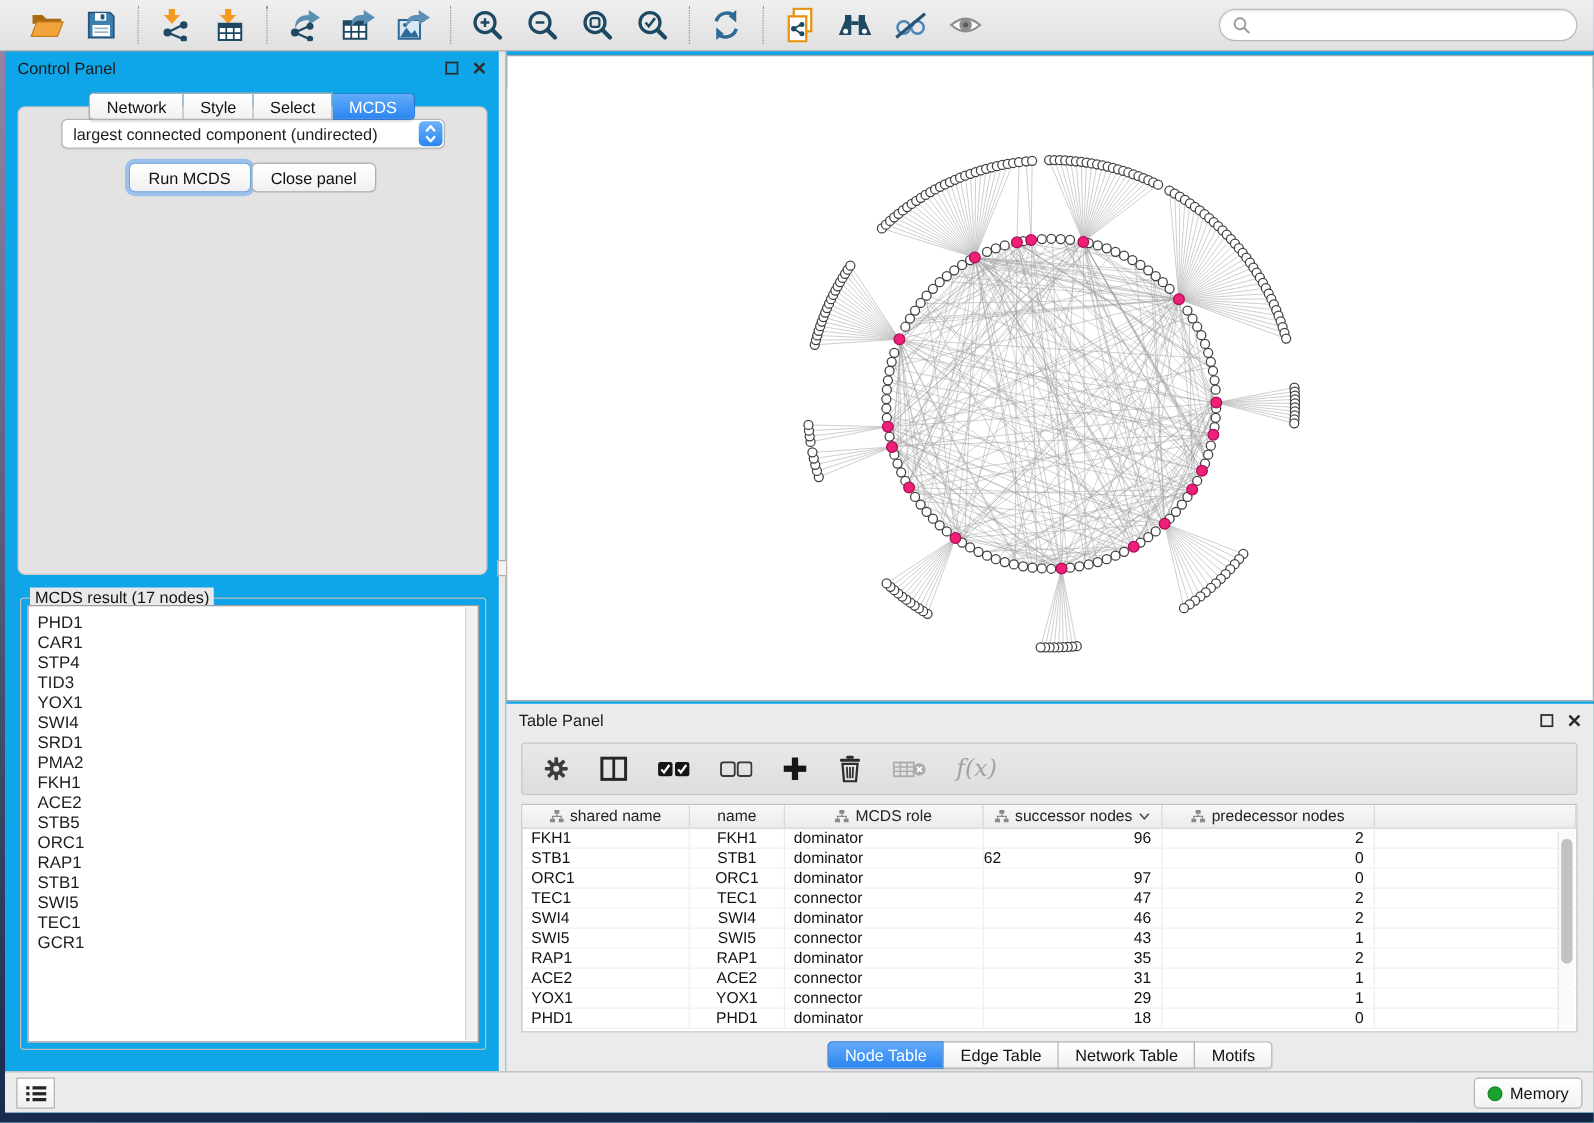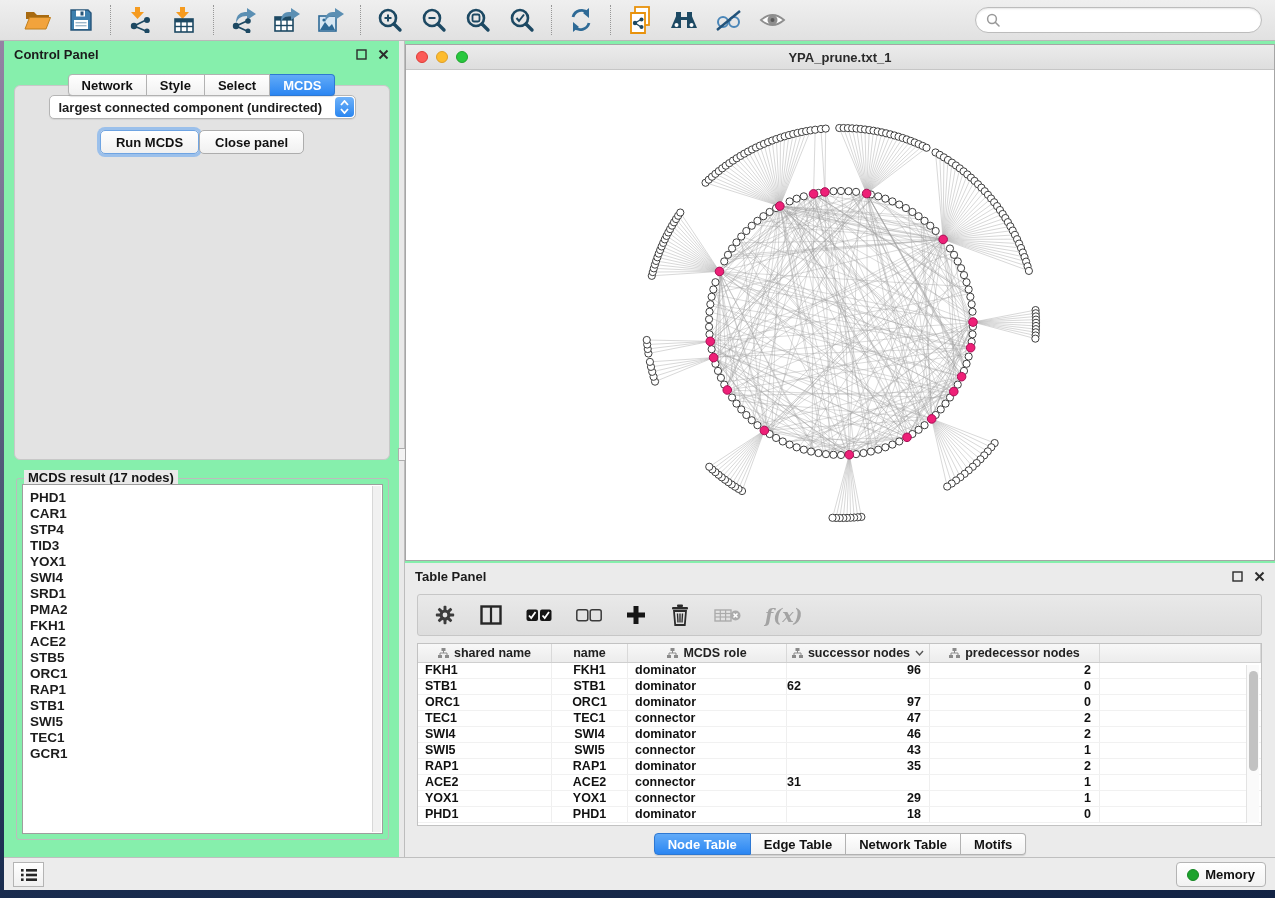--- a/index.html
+++ b/index.html
@@ -13,21 +13,21 @@
     background:linear-gradient(#efefef,#e1e1e1); border-bottom:1px solid #b9b9b9;
     display:flex; align-items:center; padding:0 8px; z-index:10;}
   .tb-group { display:flex; align-items:center; gap:12px; padding:0 13px; }
   .tb-sep { width:0; height:30px; border-left:1px dotted #979797; }
   .tb-btn { width:32px; height:32px; display:flex; align-items:center; justify-content:center; }
   .searchbox { margin-left:auto; margin-right:5px; width:287px; height:26px; background:#fff;
     border:1px solid #bcbcbc; border-radius:13px; display:flex; align-items:center; gap:6px;
     padding:0 10px; box-shadow:inset 0 1px 2px rgba(0,0,0,.10); }
   .searchbox input { border:none; outline:none; flex:1; font-size:13px; background:transparent; font-family:inherit;}
   
-  .app-main { position:absolute; left:4px; top:41px; width:1271px; height:849px; background:#86efac;font-weight:bold; }
+  .app-main { position:absolute; left:4px; top:41px; width:1271px; height:849px; background:#0ea5e9; }
   
   .control-panel { position:absolute; left:0; top:0; width:395px; bottom:33px; }
   .panel-titlebar { position:absolute; top:0; left:0; right:0; height:26px; display:flex; align-items:center; padding:0 10px; }
   .panel-title { font-size:13px; color:#1b1b1b; }
   .win-btns { margin-left:auto; display:flex; gap:11px; align-items:center; }
   .cp-tabbar { position:absolute; top:33px; left:0; right:0; display:flex; justify-content:center; z-index:3; }
   .seg { display:flex; border-radius:4px; box-shadow:0 1px 1px rgba(0,0,0,.12); }
   .seg-btn { height:22px; padding:0 13px; background:linear-gradient(#ffffff,#f1f1f1);
     border:1px solid #b2b2b2; border-left:none; font-size:13px; display:flex; align-items:center; color:#111; }
   .seg-btn:first-child { border-left:1px solid #b2b2b2; border-radius:4px 0 0 4px; }
@@ -342,28 +342,20 @@
         <div class="list-scroll"></div>
       </div>
     </div>
   </div>
 
   <div class="splitter">
       <div class="grip"></div>
     </div>
 
   <div class="network-window">
-    <div class="net-titlebar">
-      <span class="net-title">YPA_prune.txt_1</span>
-      <span class="traffic">
-        <span class="light red"></span>
-        <span class="light yellow"></span>
-        <span class="light green"></span>
-      </span>
-    </div>
     <div class="net-canvas">
       <svg id="net-svg" width="868" height="491">
           <g stroke="#9f9f9f" stroke-width="0.75" stroke-opacity="0.5">
             <line x1="313.4933593442779" y1="201.4234910394158" x2="519.598220183232" y2="151.67309764021508"></line>
             <line x1="313.4933593442779" y1="201.4234910394158" x2="335.7144513533432" y2="339.9849402479093"></line>
             <line x1="313.4933593442779" y1="201.4234910394158" x2="511.65716663303243" y2="360.460126576305"></line>
             <line x1="313.4933593442779" y1="201.4234910394158" x2="330.2005387898363" y2="333.25629526747036"></line>
             <line x1="313.4933593442779" y1="201.4234910394158" x2="404.89251740249864" y2="124.47941996846905"></line>
             <line x1="313.4933593442779" y1="201.4234910394158" x2="363.8446154960211" y2="364.1796350780615"></line>
             <line x1="313.4933593442779" y1="201.4234910394158" x2="561.9345951804676" y2="216.78386345327772"></line>
@@ -1221,21 +1213,21 @@
             <div class="td" style="width: 134px; text-align: left; padding: 0px 0px 0px 7px;">RAP1</div>
             <div class="td" style="width: 76px; text-align: center; padding: 0px;">RAP1</div>
             <div class="td" style="width: 159px; text-align: left; padding: 0px 0px 0px 7px;">dominator</div>
             <div class="td" style="width: 143px; text-align: right; padding: 0px 8px 0px 0px;">35</div>
             <div class="td" style="width: 170px; text-align: right; padding: 0px 8px 0px 0px;">2</div>
           </div>
           <div class="trow">
             <div class="td" style="width: 134px; text-align: left; padding: 0px 0px 0px 7px;">ACE2</div>
             <div class="td" style="width: 76px; text-align: center; padding: 0px;">ACE2</div>
             <div class="td" style="width: 159px; text-align: left; padding: 0px 0px 0px 7px;">connector</div>
-            <div class="td" style="width: 143px; text-align: left; padding: 0px 8px 0px 0px;">31</div>
+            <div class="td" style="width: 143px; text-align: right; padding: 0px 8px 0px 0px;">31</div>
             <div class="td" style="width: 170px; text-align: right; padding: 0px 8px 0px 0px;">1</div>
           </div>
           <div class="trow">
             <div class="td" style="width: 134px; text-align: left; padding: 0px 0px 0px 7px;">YOX1</div>
             <div class="td" style="width: 76px; text-align: center; padding: 0px;">YOX1</div>
             <div class="td" style="width: 159px; text-align: left; padding: 0px 0px 0px 7px;">connector</div>
             <div class="td" style="width: 143px; text-align: right; padding: 0px 8px 0px 0px;">29</div>
             <div class="td" style="width: 170px; text-align: right; padding: 0px 8px 0px 0px;">1</div>
           </div>
           <div class="trow">

